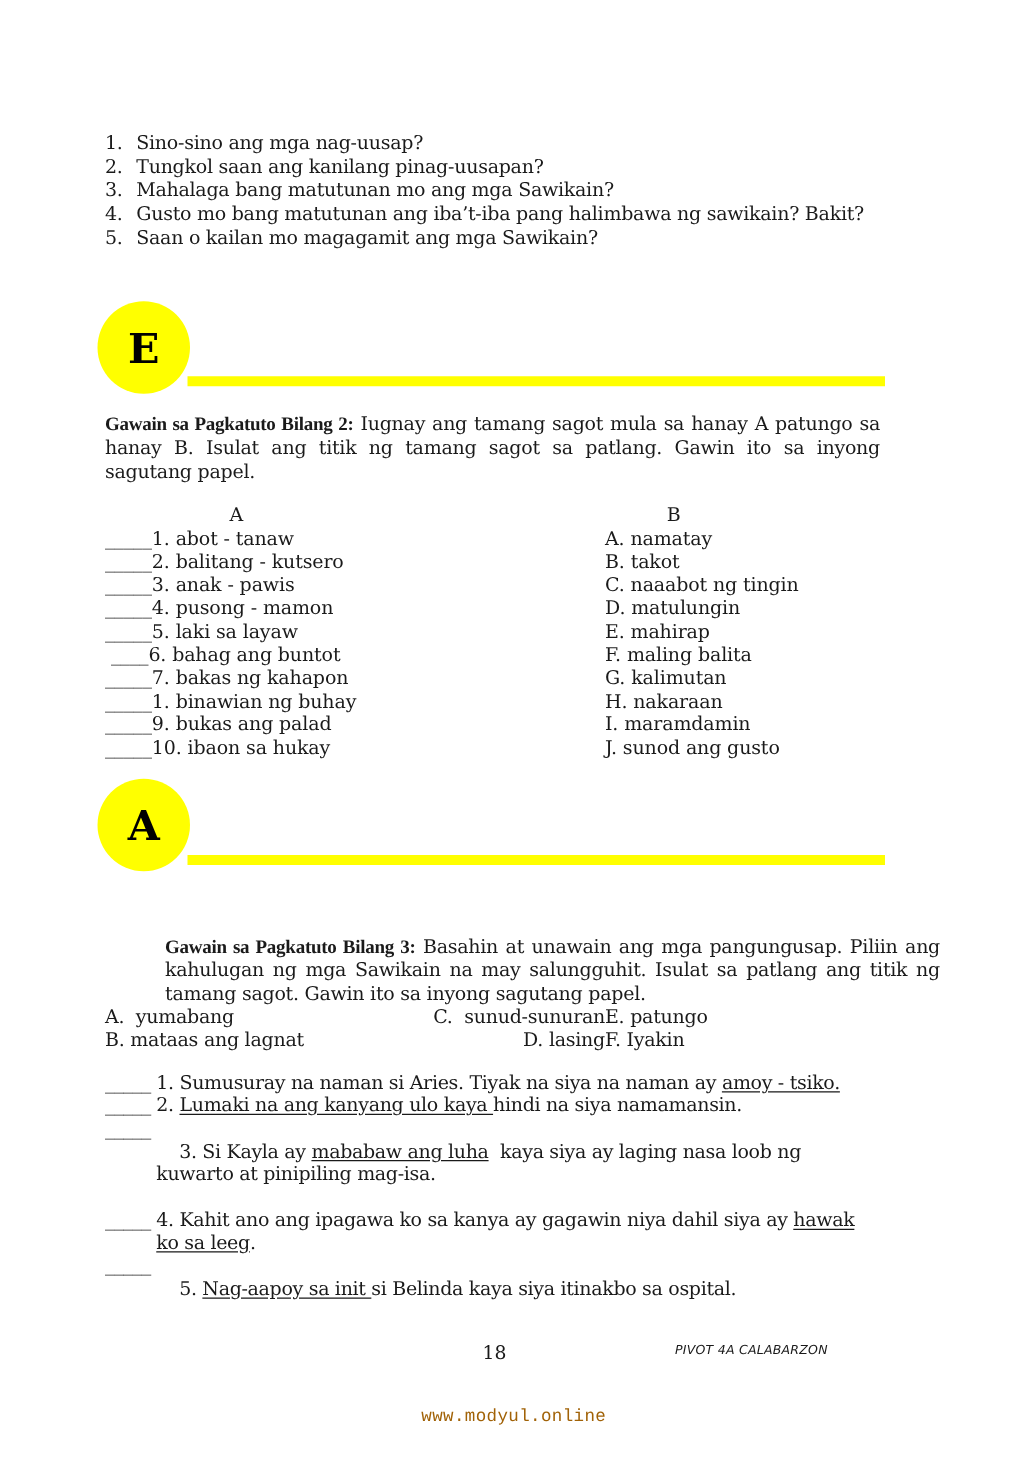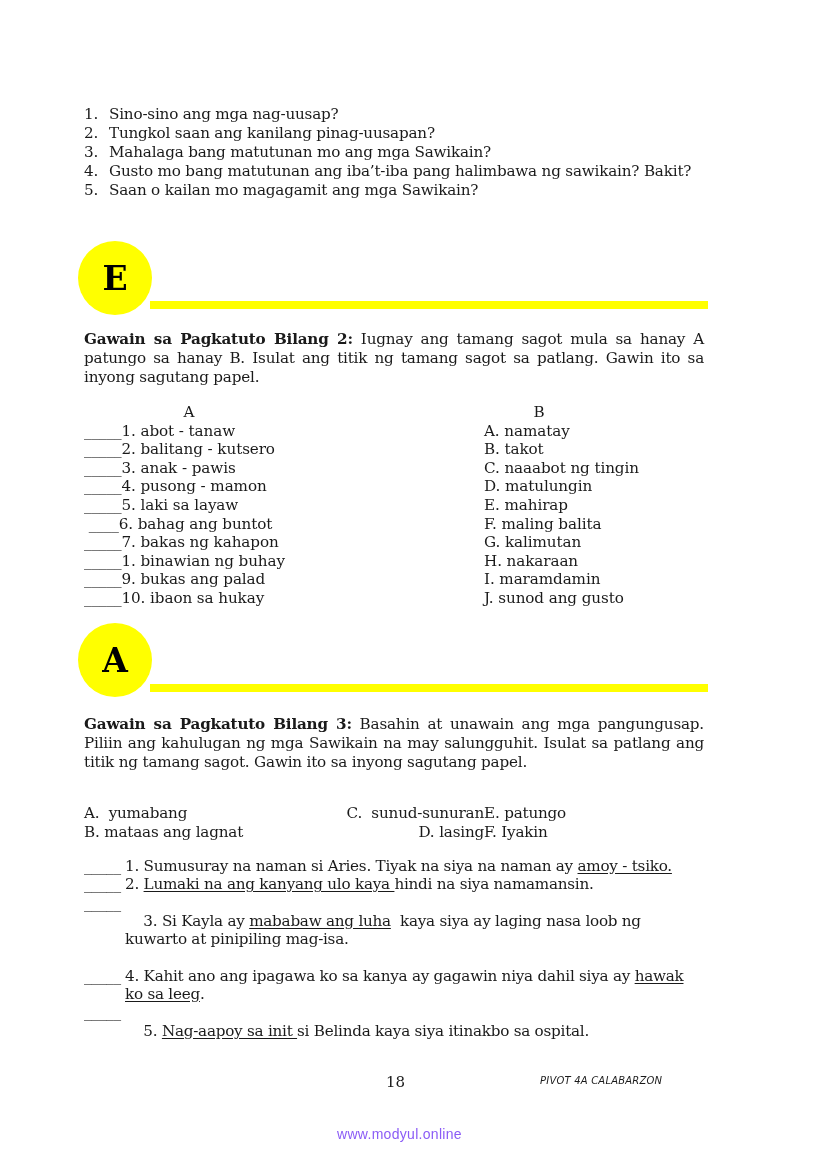--- a/index.html
+++ b/index.html
@@ -10,21 +10,21 @@
   .questions li { display: flex; }
   .questions .num { width: 25px; flex: none; }
 
   .section-badge { position: absolute; left: 78px; width: 74px; height: 74px; border-radius: 50%;
                    background: #ffff00; display: flex; align-items: center; justify-content: center;
                    font-family: "DejaVu Serif", serif; font-weight: bold; font-size: 33px; color: #000; }
   .section-bar { position: absolute; left: 150px; width: 558px; height: 8px; background: #ffff00; }
 
   .instructions { position: absolute; left: 84px; width: 620px; font-family: "DejaVu Serif", serif;
                   font-size: 15.2px; line-height: 19px; text-align: justify; margin: 0; letter-spacing: -0.2px; }
-  .instructions b { font-weight: bold; }
+  .instructions b { font-weight: bold; font-family: Liberation Serif, serif; }
 
   .col { position: absolute; font-family: "DejaVu Serif", serif; font-size: 15.2px; line-height: 18.6px; letter-spacing: -0.1px; }
   .col-head { text-align: center; }
   .col-a { left: 84px; top: 403px; width: 330px; }
   .col-a .col-head { width: 210px; }
   .col-b { left: 484px; top: 403px; width: 230px; }
   .col-b .col-head { width: 110px; }
   .blank { display: inline-block; }
 
   .choices { position: absolute; left: 84px; top: 804px; font-family: "DejaVu Serif", serif; font-size: 15.2px; line-height: 18.5px; letter-spacing: -0.2px; }
@@ -32,21 +32,21 @@
   .choice-row span:nth-child(1) { width: 200px; }
   .choice-row span:nth-child(2) { width: 200px; text-align: right; }
 
   .items { position: absolute; left: 84px; top: 857px; width: 620px; font-family: "DejaVu Serif", serif; font-size: 15.2px; line-height: 18.3px; letter-spacing: -0.25px; }
   .item { position: relative; padding-left: 41px; }
   .item .blank { position: absolute; left: 0; top: 0; }
   .item u { text-decoration: underline; text-underline-offset: 2px; text-align: center; }
 
   .footer-page { position: absolute; left: 386px; top: 1073px; font-family: "DejaVu Serif", serif; font-size: 15px; }
   .footer-brand { position: absolute; left: 540px; top: 1075px; font-family: "DejaVu Sans", sans-serif; font-style: italic; font-size: 10px; letter-spacing: 0.2px; }
-  .watermark { position: absolute; left: 337px; top: 1126px; font-family: Liberation Sans, sans-serif; font-size: 14px; color: #8b5cf6; letter-spacing: 0.3px; }
+  .watermark { position: absolute; left: 337px; top: 1126px; font-family: Liberation Mono, monospace; font-size: 14px; color: #a16207; letter-spacing: 0.3px; }
 </style>
 </head>
 <body>
 
 <ol class="questions">
   <li>
       <span class="num">1.</span>
       <span>Sino-sino ang mga nag-uusap?</span>
     </li>
   <li>
@@ -100,21 +100,21 @@
   <div>H. nakaraan</div>
   <div>I. maramdamin</div>
   <div>J. sunod ang gusto</div>
 </div>
 
 <div class="section-badge" style="top:623px;">
     <span>A</span>
   </div>
 <div class="section-bar" style="top:684px;"></div>
 
-<p class="instructions" style="top:715px;"><b>Gawain sa Pagkatuto Bilang 3:</b><span> Basahin at unawain ang mga pangungusap. Piliin ang kahulugan ng mga Sawikain na may salungguhit. Isulat sa patlang ang titik ng tamang sagot. Gawin ito sa inyong sagutang papel.</span></p>
+<p class="instructions" style="top:748px;margin-left:48px;"><b>Gawain sa Pagkatuto Bilang 3:</b><span> Basahin at unawain ang mga pangungusap. Piliin ang kahulugan ng mga Sawikain na may salungguhit. Isulat sa patlang ang titik ng tamang sagot. Gawin ito sa inyong sagutang papel.</span></p>
 
 <div class="choices">
   <div class="choice-row">
     <span style="white-space:pre;">A.  yumabang</span>
     <span style="white-space:pre;">C.  sunud-sunuran</span>
     <span>E. patungo</span>
   </div>
   <div class="choice-row">
     <span>B. mataas ang lagnat</span>
     <span>D. lasing</span>

